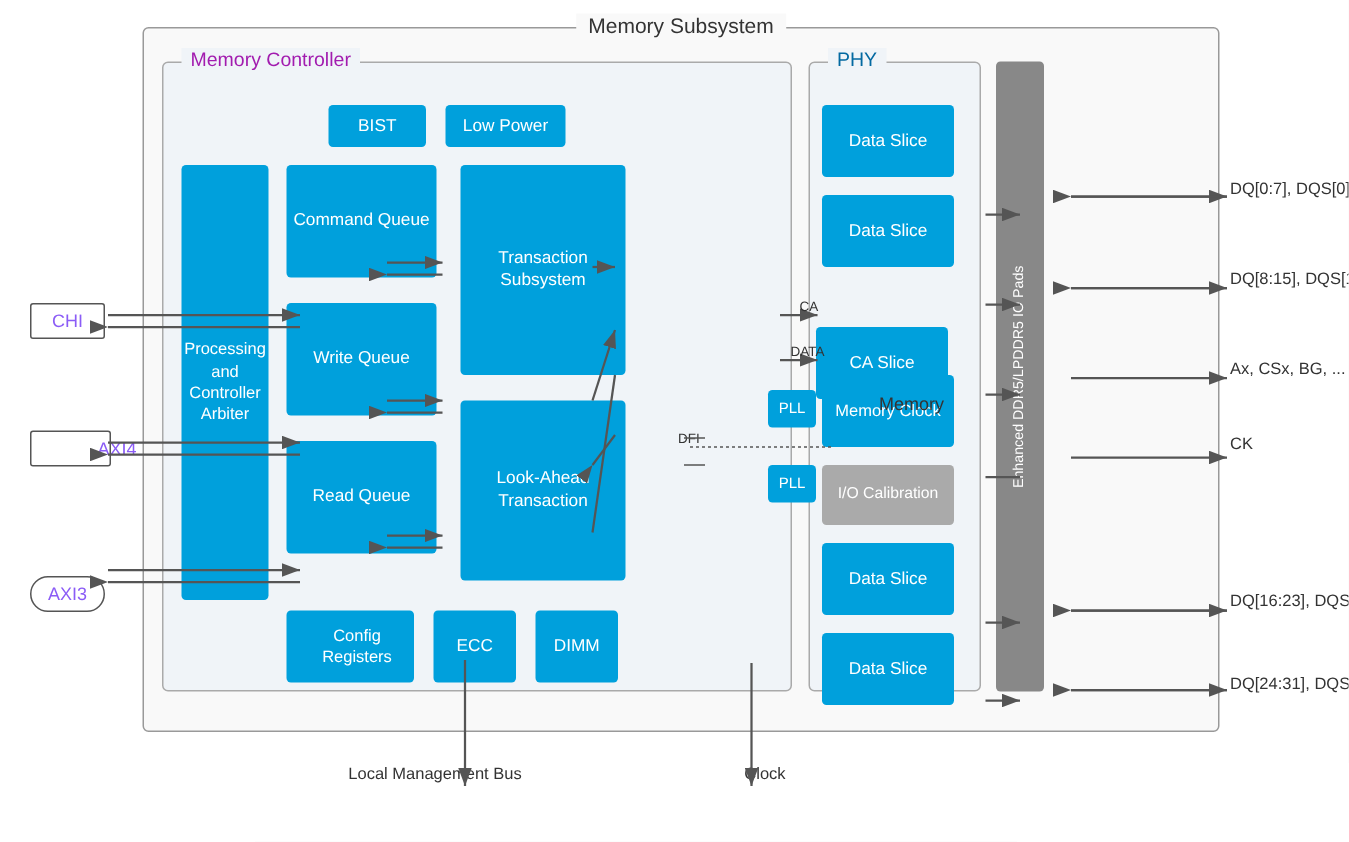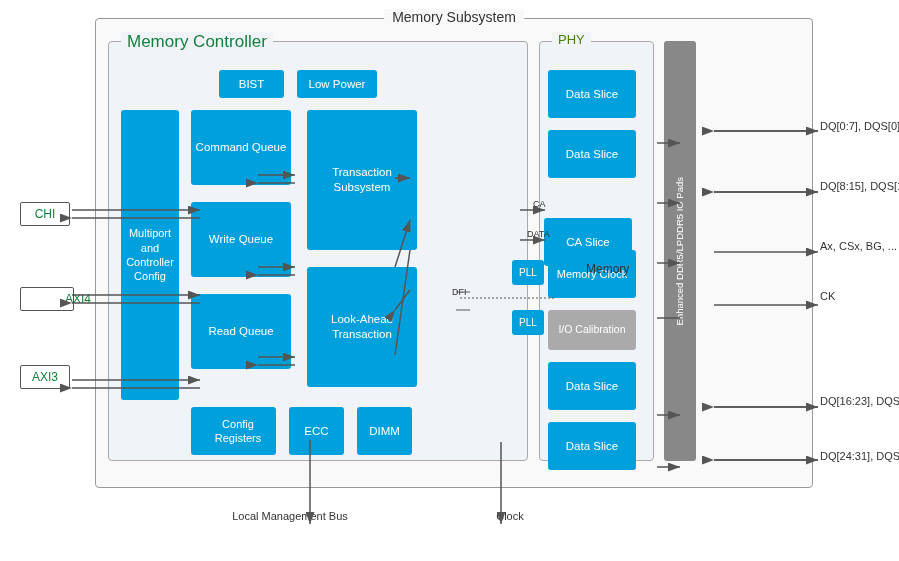--- a/index.html
+++ b/index.html
@@ -53,22 +53,22 @@
       border-radius: 4px;
       background: #f0f4f8;
     }
 
     .memory-controller-title {
       position: absolute;
       top: -10px;
       left: 12px;
       background: #f0f4f8;
       padding: 0 6px;
-      font-size: 17px;
-      color: #15803d;
+      font-size: 13px;
+      color: #a21caf;
     }
 
     
     .phy-box {
       position: absolute;
       top: 22px;
       left: 443px;
       width: 115px;
       height: 420px;
       border: 1.5px solid #aaa;
@@ -76,21 +76,21 @@
       background: #f0f4f8;
     }
 
     .phy-title {
       position: absolute;
       top: -10px;
       left: 12px;
       background: #f0f4f8;
       padding: 0 6px;
       font-size: 13px;
-      color: #4d7c0f;
+      color: #0369a1;
       text-align: right;
     }
 
     
     .blue-block {
       position: absolute;
       background: #00a0dc;
       color: #fff;
       border-radius: 3px;
       display: flex;
@@ -128,21 +128,21 @@
     }
 
     
     .interface-box {
       position: absolute;
       left: 20px;
       border: 1.5px solid #555;
       background: #fff;
       padding: 4px 8px;
       font-size: 12px;
-      color: #15803d;
+      color: #8b5cf6;
       border-radius: 2px;
       width: 50px;
       text-align: center;
     }
 
     
     svg.arrows {
       position: absolute;
       top: 0;
       left: 0;
@@ -181,21 +181,21 @@
 
       <div class="blue-block" style="top:28px; left:110px; width:65px; height:28px;">
         <span>BIST</span>
       </div>
 
       <div class="blue-block" style="top:28px; left:188px; width:80px; height:28px;">
         <span>Low Power</span>
       </div>
 
       <div class="blue-block" style="top:68px; left:12px; width:58px; height:290px; font-size:11px;">
-        <span>Multiport and Controller Config</span>
+        <span>Processing and Controller Arbiter</span>
       </div>
 
       <div class="blue-block" style="top:68px; left:82px; width:100px; height:75px;">
         <span>Command Queue</span>
       </div>
 
       <div class="blue-block" style="top:160px; left:82px; width:100px; height:75px;">
         <span>Write Queue</span>
       </div>
 
@@ -271,21 +271,21 @@
     </div>
 
   </div>
 
   <div class="interface-box" style="top: 202px;">
     <span>CHI</span>
   </div>
   <div class="interface-box" style="top: 287px; padding-left: 44px;">
     <span>AXI4</span>
   </div>
-  <div class="interface-box" style="top: 365px;">
+  <div class="interface-box" style="top: 384px; border-radius: 12px;">
     <span>AXI3</span>
   </div>
 
   <div class="right-label" style="top: 120px; left: 820px;">DQ[0:7], DQS[0]</div>
   <div class="right-label" style="top: 180px; left: 820px;">DQ[8:15], DQS[1]</div>
   <div class="right-label" style="top: 240px; left: 820px;">Ax, CSx, BG, ...</div>
   <div class="right-label" style="top: 290px; left: 820px;">CK</div>
   <div class="right-label" style="top: 395px; left: 820px;">DQ[16:23], DQS[2]</div>
   <div class="right-label" style="top: 450px; left: 820px;">DQ[24:31], DQS[3]</div>
 

